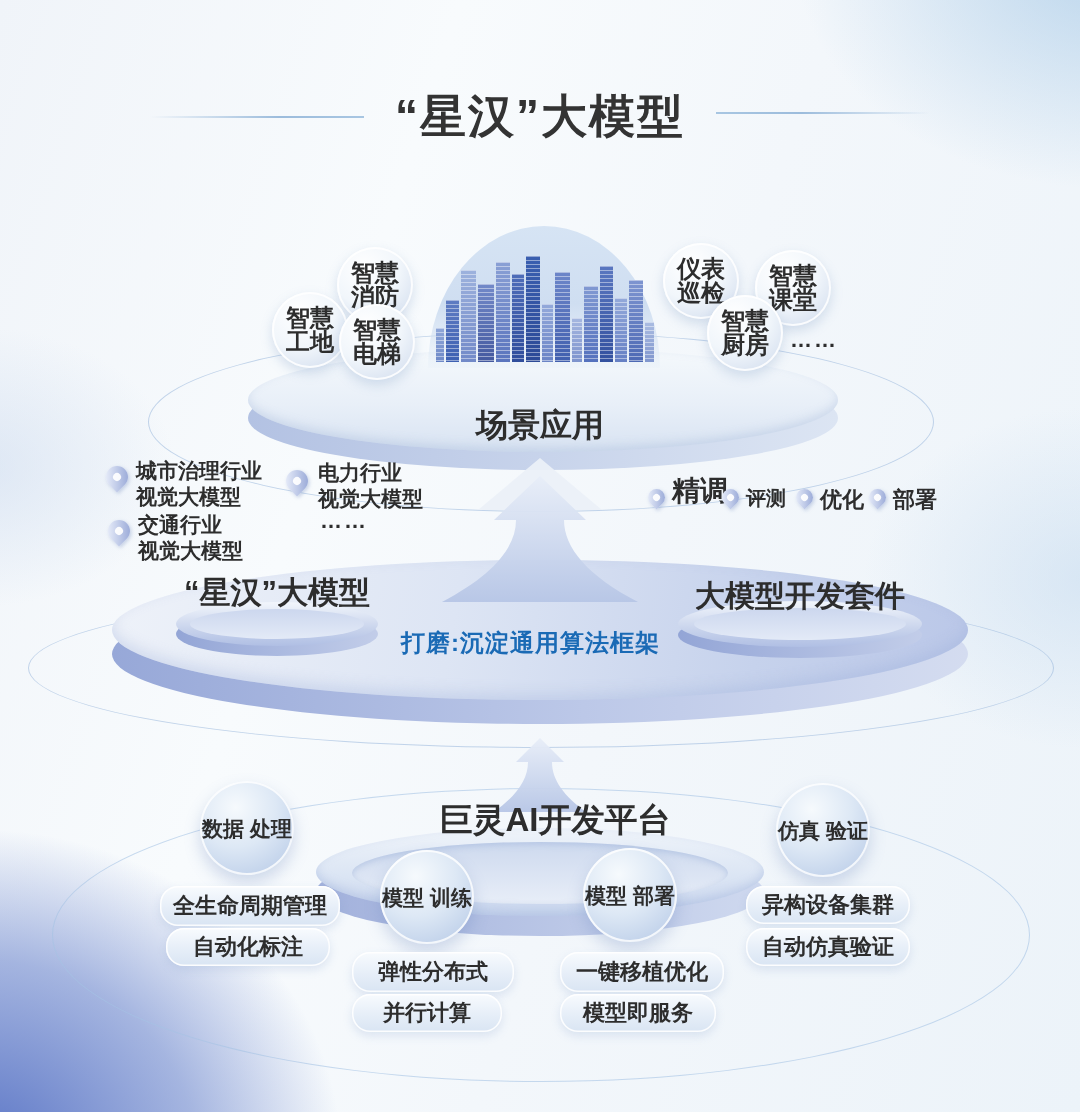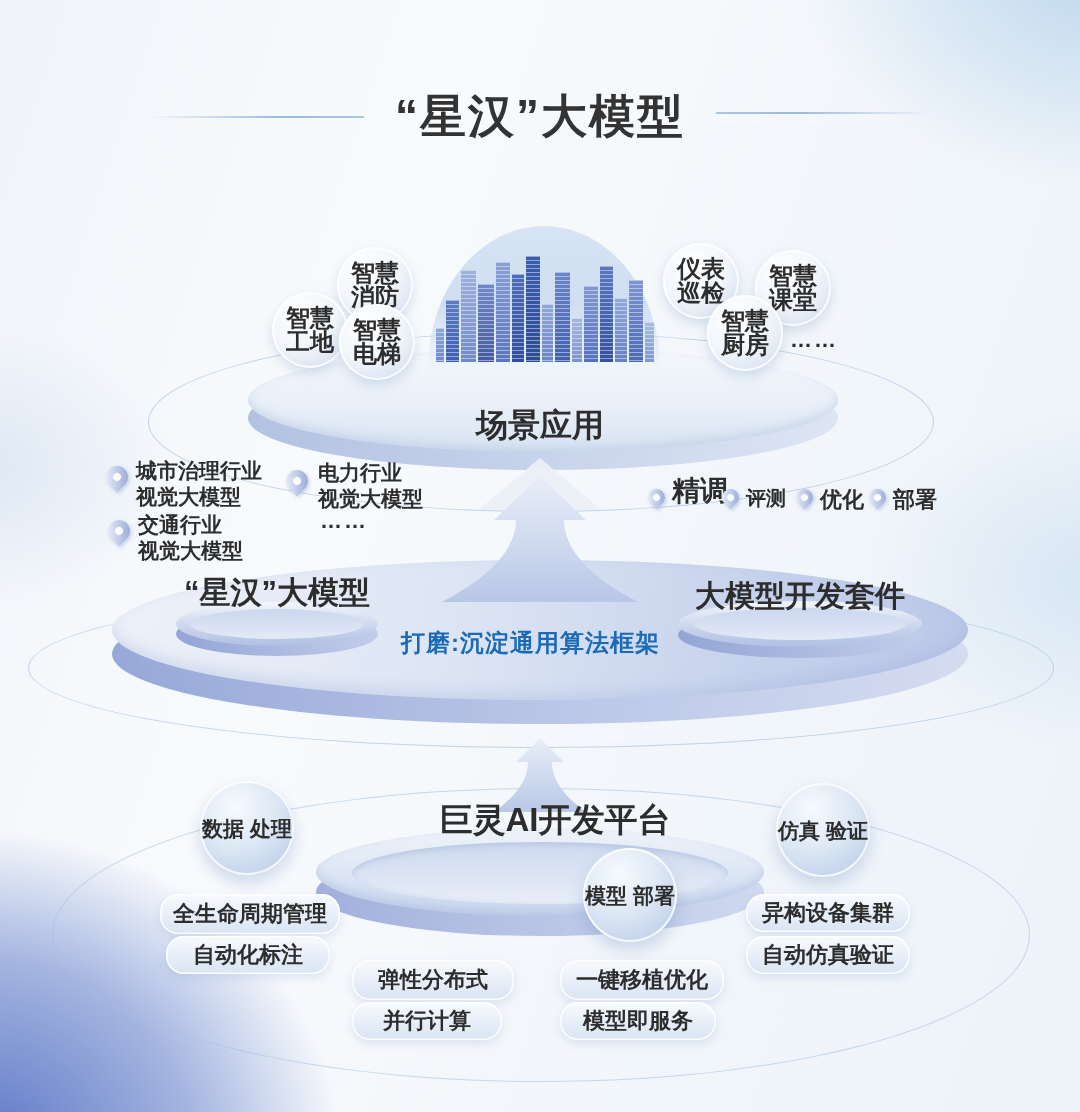--- a/index.html
+++ b/index.html
@@ -52,21 +52,21 @@
 
   
   .ring-rim{position:absolute;border-radius:50%;background:linear-gradient(90deg,#93a5d6,#c2cde9);}
   .ring-top{position:absolute;border-radius:50%;background:linear-gradient(180deg,#f2f6fc 0%,#c9d4ec 60%,#b0bfe4 100%);}
   .ring-hole{position:absolute;border-radius:50%;background:linear-gradient(180deg,#ccd7ee,#e3eaf7);}
 
   
   .pill{position:absolute;border-radius:18px;
     background:linear-gradient(180deg,#f8fbfe 0%,#e6eef8 55%,#d9e5f3 100%);
     box-shadow:0 4px 10px rgba(120,150,200,.2), inset 0 0 0 1.5px rgba(255,255,255,.9);
-    color:#2d2d2d;font-weight:bold;font-size:22px;margin-top:8px;}
+    color:#2d2d2d;font-weight:bold;font-size:22px;}
 
   
   .mod-circle{position:absolute;border-radius:50%;
     background:radial-gradient(circle at 38% 28%, #f6fafd 0%, #dde8f5 45%, #c0d1ea 82%, #b2c5e4 100%);
     box-shadow:0 8px 16px rgba(100,130,185,.28), inset 0 0 0 2px rgba(255,255,255,.8);
     color:#2d2d2d;font-weight:bold;font-size:21px;line-height:27px;}
 
   .caption-blue{color:#1a6ab5;}
   .dots{font-size:22px;letter-spacing:2px;color:#2d2d2d;font-weight:bold;}
 </style>
@@ -174,20 +174,22 @@
   </svg>
 
   <div class="ellipse rim" style="left:316px;top:848px;width:448px;height:88px;background:linear-gradient(90deg,#a2b1dc,#cfd9ef);"></div>
   <div class="ellipse" style="left:316px;top:828px;width:448px;height:88px;background:linear-gradient(180deg,#eff4fa 0%,#dbe5f4 55%,#c8d5ed 100%);box-shadow:inset 0 -4px 10px rgba(150,170,215,.35);"></div>
   <div class="ellipse" style="left:352px;top:842px;width:376px;height:62px;background:linear-gradient(180deg,#cdd9ee,#e8eef8);box-shadow:inset 0 2px 6px rgba(140,165,210,.4);"></div>
 
   <div class="txt center" style="left:390px;top:800px;width:330px;height:40px;font-size:33px;">巨灵AI开发平台</div>
 
   <div class="mod-circle center" style="left:200px;top:781px;width:94px;height:94px;">数据
 处理</div>
+  <div class="mod-circle center" style="left:380px;top:850px;width:94px;height:94px;">模型
+训练</div>
   <div class="mod-circle center" style="left:583px;top:848px;width:94px;height:94px;">模型
 部署</div>
   <div class="mod-circle center" style="left:776px;top:783px;width:94px;height:94px;">仿真
 验证</div>
 
   <div class="pill center" style="left:160px;top:886px;width:180px;height:40px;">全生命周期管理</div>
   <div class="pill center" style="left:352px;top:952px;width:162px;height:40px;">弹性分布式</div>
   <div class="pill center" style="left:166px;top:928px;width:164px;height:38px;">自动化标注</div>
   <div class="pill center" style="left:352px;top:994px;width:150px;height:38px;">并行计算</div>
   <div class="pill center" style="left:560px;top:952px;width:164px;height:40px;">一键移植优化</div>

